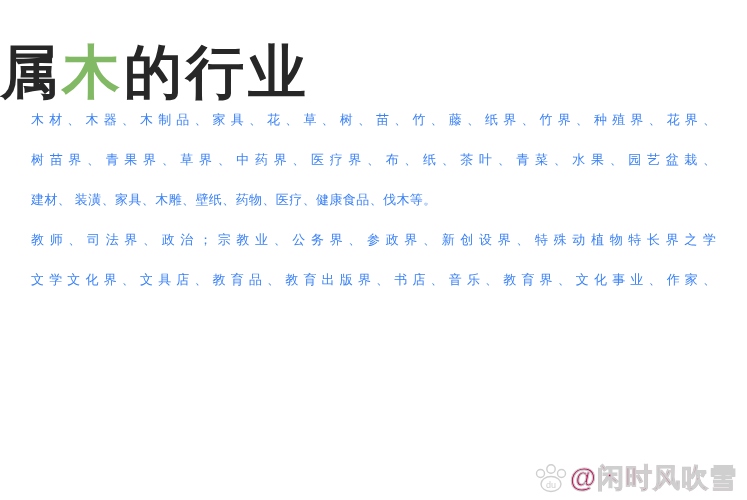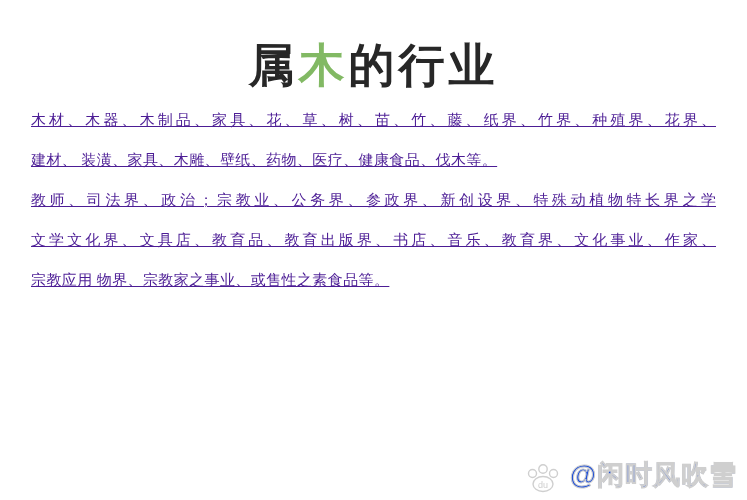--- a/index.html
+++ b/index.html
@@ -10,85 +10,84 @@
     height: 500px;
     background: #ffffff;
     overflow: hidden;
     font-family: "Liberation Serif", "DejaVu Serif", serif;
   }
   .title {
     position: absolute;
     top: 40px;
     left: 0;
     right: 0;
-    text-align: center;
-    font-size: 46px;
+    text-align: left;
+    font-size: 58px;
     font-weight: 700;
     letter-spacing: 4px;
     color: #272727;
     line-height: 1.15;
     white-space: nowrap;
   }
   .title .hl { font-weight: 700; }
   .body-text {
     position: absolute;
     top: 100px;
     left: 31px;
     right: 31px;
-    color: #4c1d95;
-    font-size: 15px;
-    text-decoration: underline;
+    color: #3b82f6;
+    font-size: 13px;
   }
   .line {
     height: 40px;
     line-height: 40px;
     text-align: justify;
     text-align-last: justify;
     text-justify: inter-character;
     white-space: normal;
   }
   .line.plain {
     text-align: center;
     text-align-last: left;
     letter-spacing: 0.4px;
   }
   .watermark {
     position: absolute;
     right: 10px;
     bottom: 6px;
     display: flex;
-    align-items: flex-start;
-    gap: 8px;
+    align-items: center;
+    gap: 0;
     pointer-events: none;
   }
   .watermark .handle {
     font-size: 27px;
     font-weight: 700;
     letter-spacing: 1px;
-    color: #1d4ed8;
+    color: #be185d;
     -webkit-text-stroke: 1px #cfcfcf;
     text-shadow: 0 0 1px #e2e2e2;
     font-family: "Liberation Sans", "DejaVu Sans", sans-serif;
     line-height: 1;
   }
   .watermark svg { display: block; }
 </style>
 </head>
 <body>
 
 <div class="page">
 
   <h1 class="title"><span>属</span><span class="hl" style="color: rgb(130, 185, 100);">木</span><span>的行业</span></h1>
 
   <div class="body-text">
     <div class="line">木材、木器、木制品、家具、花、草、树、苗、竹、藤、纸界、竹界、种殖界、花界、</div>
+    <div class="line">树苗界、青果界、草界、中药界、医疗界、布、纸、茶叶、青菜、水果、园艺盆栽、</div>
     <div class="line plain">建材、 装潢、家具、木雕、壁纸、药物、医疗、健康食品、伐木等。</div>
     <div class="line">教师、司法界、政治；宗教业、公务界、参政界、新创设界、特殊动植物特长界之学</div>
     <div class="line">文学文化界、文具店、教育品、教育出版界、书店、音乐、教育界、文化事业、作家、</div>
-    <div class="line plain">宗教应用 物界、宗教家之事业、或售性之素食品等。</div>
   </div>
 
   <div class="watermark">
     <span>
       <svg width="36" height="32" viewBox="0 0 36 32" fill="none">
         <ellipse cx="17" cy="22" rx="10" ry="7.5" stroke="#cfcfcf" stroke-width="1.4" fill="#ffffff"></ellipse>
         <circle cx="6.5" cy="11.5" r="4" stroke="#cfcfcf" stroke-width="1.4" fill="#ffffff"></circle>
         <circle cx="17" cy="7" r="4.2" stroke="#cfcfcf" stroke-width="1.4" fill="#ffffff"></circle>
         <circle cx="27.5" cy="11.5" r="4" stroke="#cfcfcf" stroke-width="1.4" fill="#ffffff"></circle>
         <text x="17" y="25.5" text-anchor="middle" font-size="9" fill="#cfcfcf" font-family="Liberation Sans, sans-serif">du</text>

